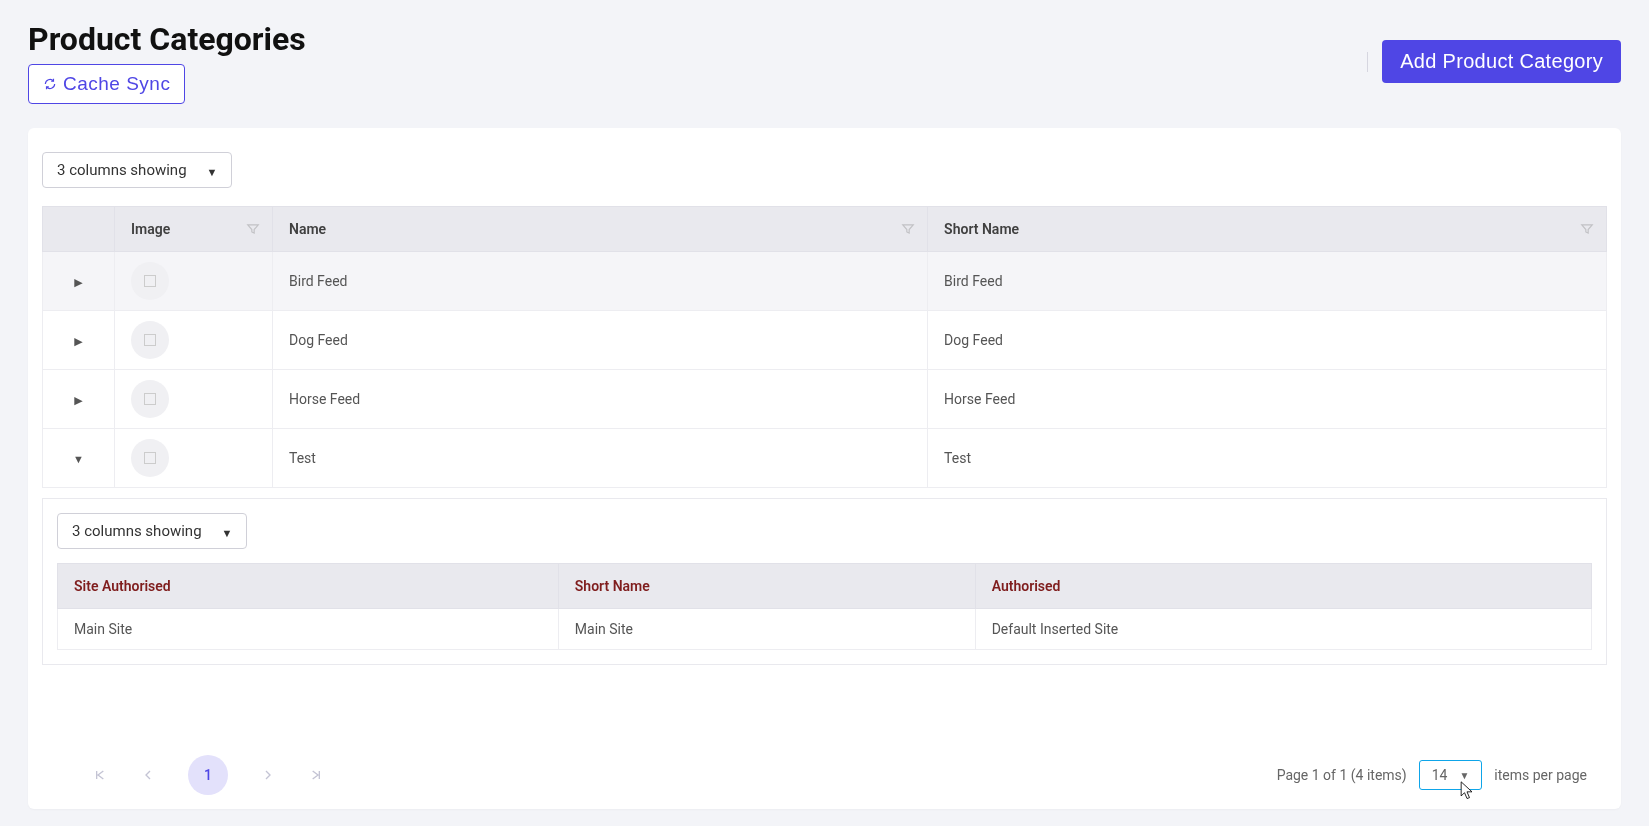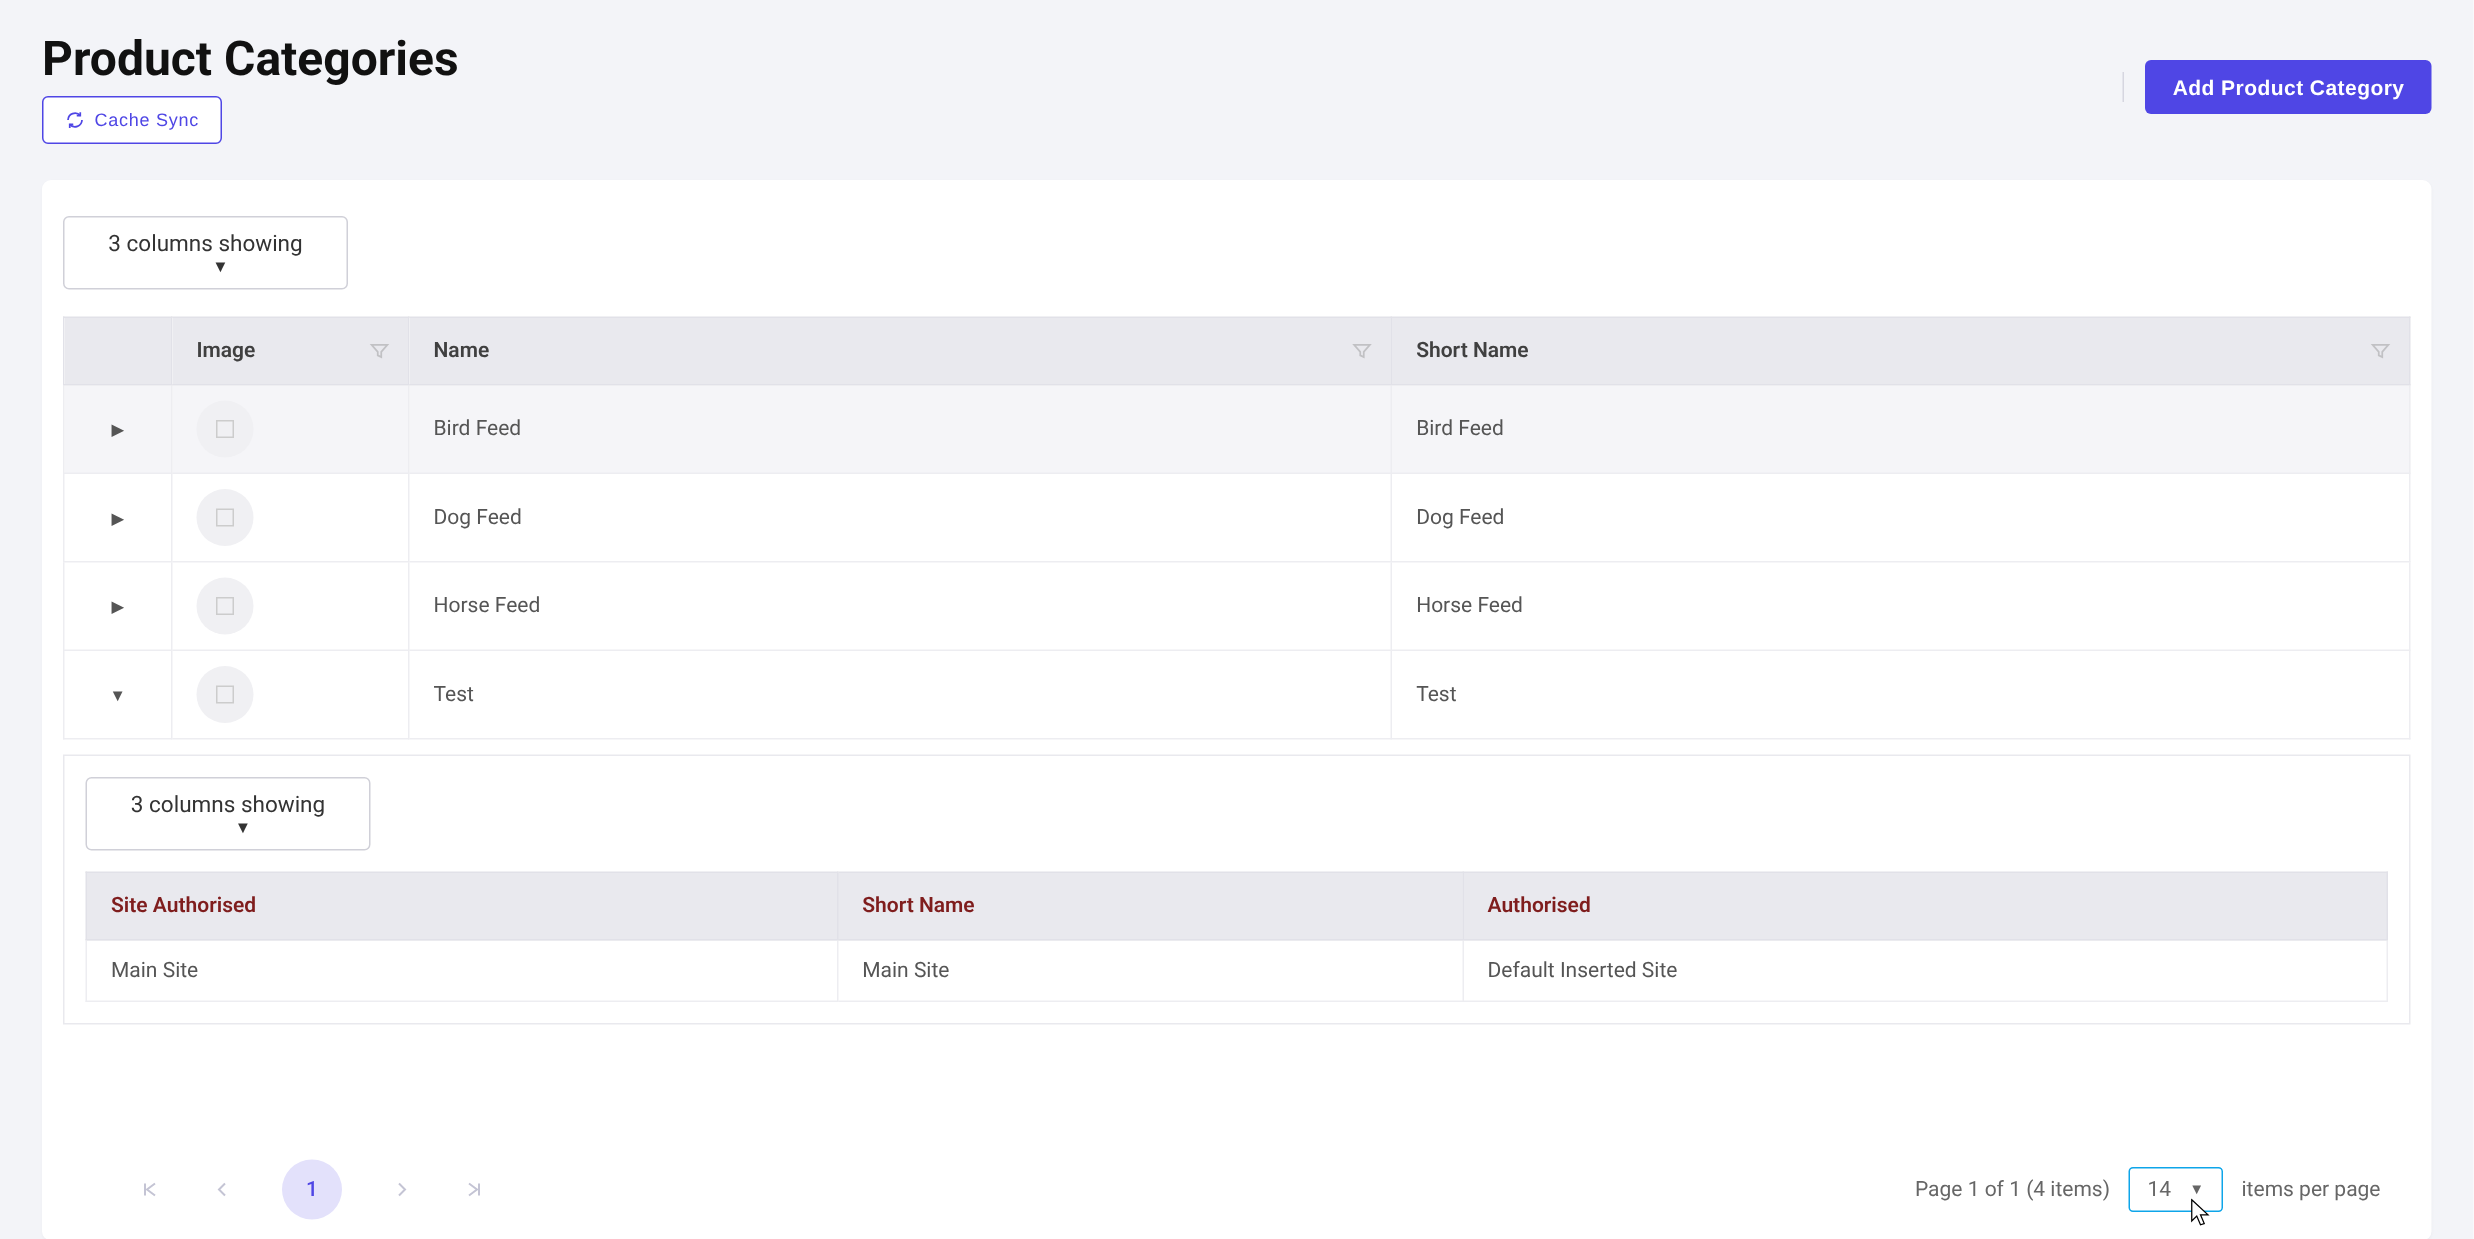--- a/index.html
+++ b/index.html
@@ -33,21 +33,21 @@
   .cache-sync-btn {
     display: inline-flex;
     align-items: center;
     gap: 6px;
     border: 1px solid #4f46e5;
     color: #4f46e5;
     background: #fff;
     padding: 8px 14px;
     border-radius: 4px;
     cursor: pointer;
-    font-size: 12px;
+    font-size: 19px;
     letter-spacing: 0.5px;
   }
   .cache-sync-btn svg { width: 14px; height: 14px; }
   .header-right {
     display: flex;
     align-items: center;
     gap: 14px;
     margin-top: 20px;
   }
   .vdiv {
@@ -55,44 +55,42 @@
     height: 20px;
     background: #d6d6e0;
   }
   .add-btn {
     background: #4f46e5;
     color: #fff;
     border: none;
     padding: 10px 18px;
     border-radius: 4px;
     cursor: pointer;
-    font-size: 14px;
+    font-size: 20px;
     letter-spacing: 0.3px;
-    font-weight: bold;
   }
   .panel {
     background: #fff;
     border-radius: 6px;
     margin-top: 24px;
     padding: 24px 14px 14px 14px;
     box-shadow: 0 1px 2px rgba(0,0,0,0.03);
   }
   .col-picker {
     display: inline-flex;
-    align-items: center;
+    align-items: flex-end;
     justify-content: space-between;
     border: 1px solid #d0d0d8;
     border-radius: 4px;
     padding: 8px 14px;
     cursor: pointer;
     font-size: 15px;
     color: #333;
     min-width: 190px;
     background: #fff;
-    flex-direction: column;
   }
   .col-picker .caret { margin-left: 20px; font-size: 11px; color: #333; }
   .table {
     width: 100%;
     border-collapse: collapse;
     margin-top: 18px;
   }
   .table th {
     background: #e9e9ee;
     text-align: left;

